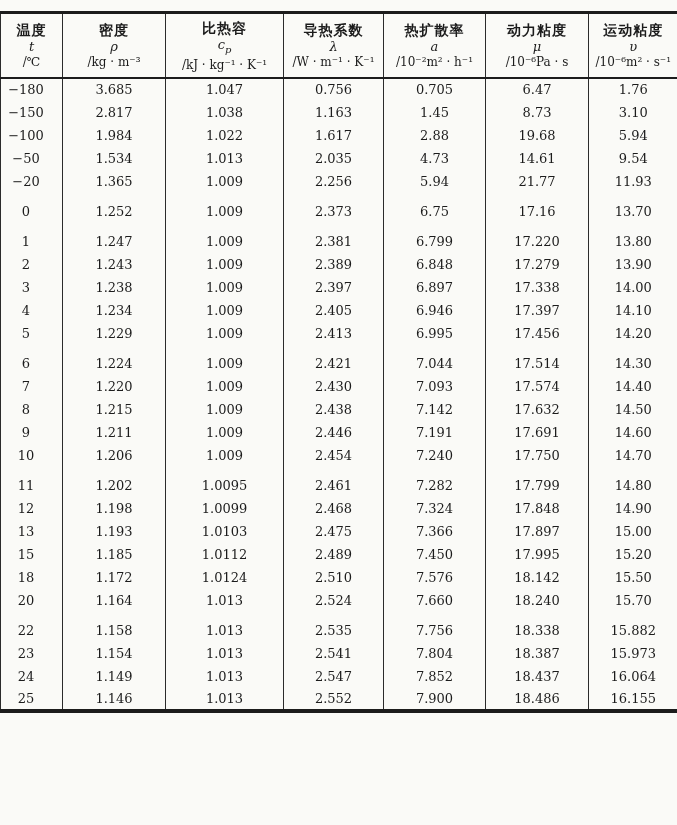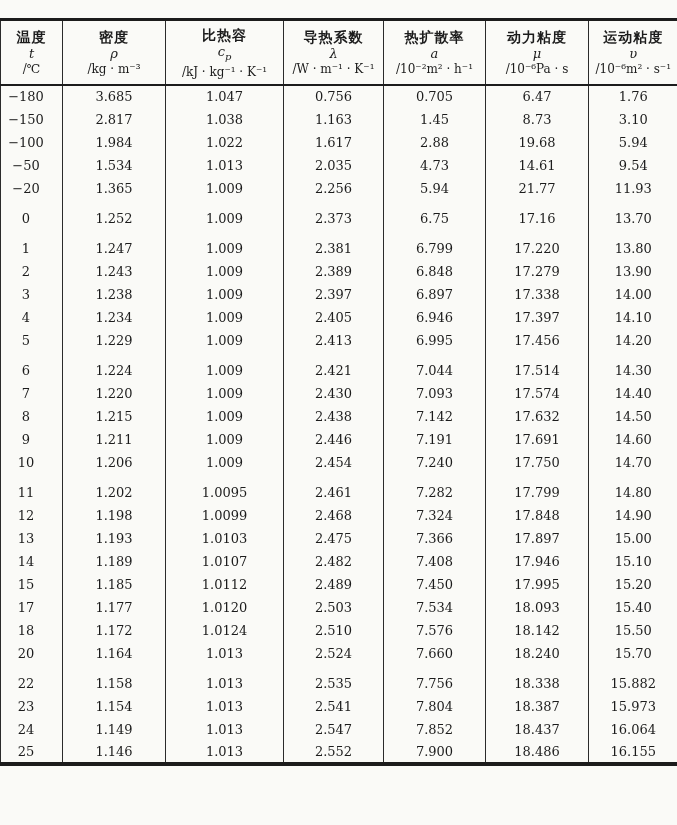--- a/index.html
+++ b/index.html
@@ -21,21 +21,21 @@
     background:var(--paper);
     overflow:hidden;
     position:relative;
   }
   table.props{
     width:677px;
     border-collapse:collapse;
     table-layout:fixed;
     border-top:3px solid var(--ink);
     border-bottom:4px solid var(--ink);
-    margin-top:18px;
+    margin-top:11px;
   }
   thead th{
     border-bottom:2px solid var(--ink);
     font-weight:normal;
     text-align:center;
     vertical-align:middle;
     padding:5px 1px 4px 1px;
     height:64px;
   }
   thead th:not(:last-child),
@@ -338,47 +338,29 @@
         <tr>
           <td class="tcol">13</td>
           <td>1.193</td>
           <td>1.0103</td>
           <td>2.475</td>
           <td>7.366</td>
           <td>17.897</td>
           <td>15.00</td>
         </tr>
         <tr>
-          <td class="tcol">14</td>
-          <td>1.189</td>
-          <td>1.0107</td>
-          <td>2.482</td>
-          <td>7.408</td>
-          <td>17.946</td>
-          <td>15.10</td>
-        </tr>
-        <tr>
           <td class="tcol">15</td>
           <td>1.185</td>
           <td>1.0112</td>
           <td>2.489</td>
           <td>7.450</td>
           <td>17.995</td>
           <td>15.20</td>
         </tr>
         <tr>
-          <td class="tcol">17</td>
-          <td>1.177</td>
-          <td>1.0120</td>
-          <td>2.503</td>
-          <td>7.534</td>
-          <td>18.093</td>
-          <td>15.40</td>
-        </tr>
-        <tr>
           <td class="tcol">18</td>
           <td>1.172</td>
           <td>1.0124</td>
           <td>2.510</td>
           <td>7.576</td>
           <td>18.142</td>
           <td>15.50</td>
         </tr>
         <tr>
           <td class="tcol">20</td>

